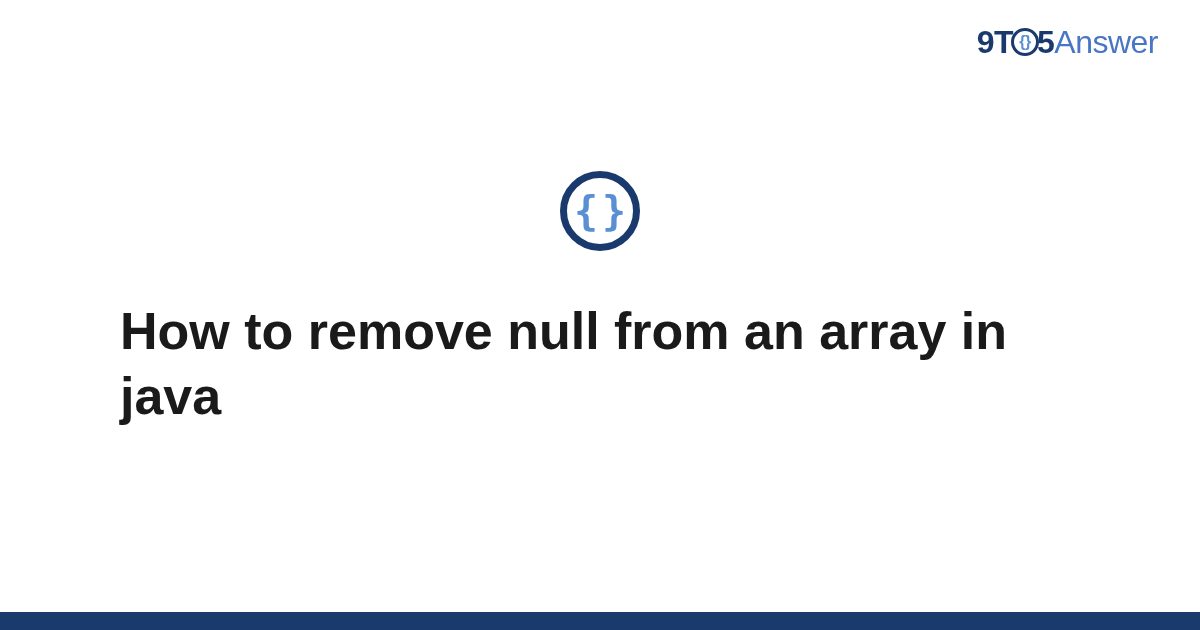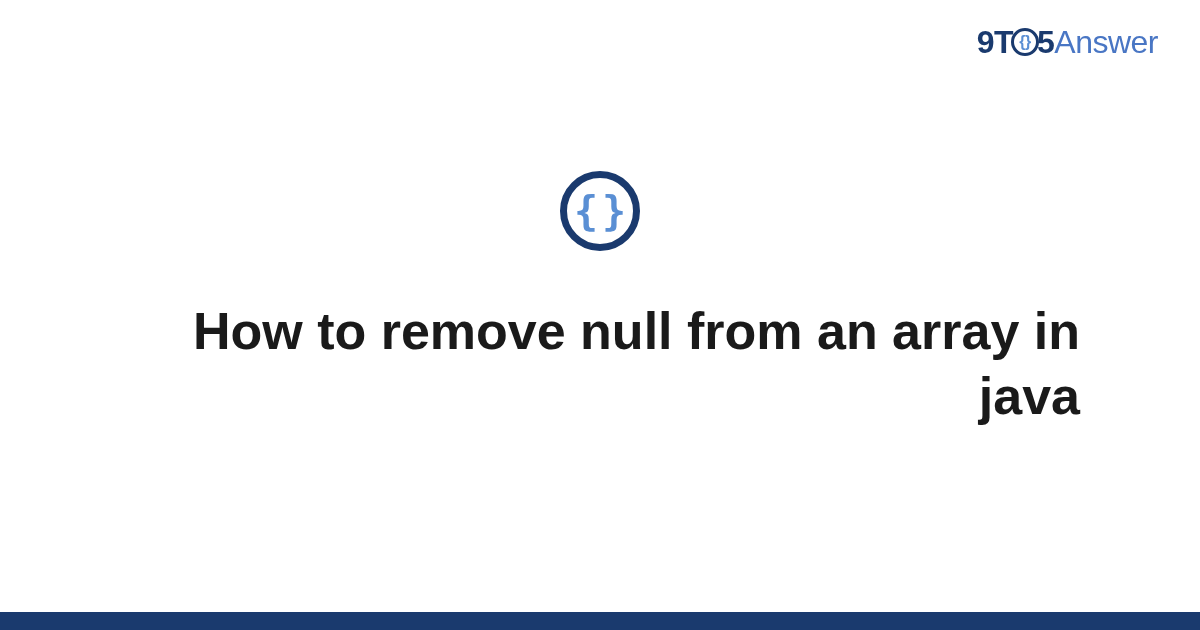--- a/index.html
+++ b/index.html
@@ -98,21 +98,21 @@
       letter-spacing: 4px;
       font-family: "Consolas", "Monaco", monospace;
       line-height: 1;
       margin-left: 4px;
     }
     
     .title {
       font-size: 52px;
       font-weight: 700;
       color: #1a1a1a;
-      text-align: right;
+      text-align: left;
       line-height: 1.25;
       max-width: 960px;
     }
     
     .footer-bar {
       position: absolute;
       bottom: 0;
       left: 0;
       width: 100%;
       height: 18px;

